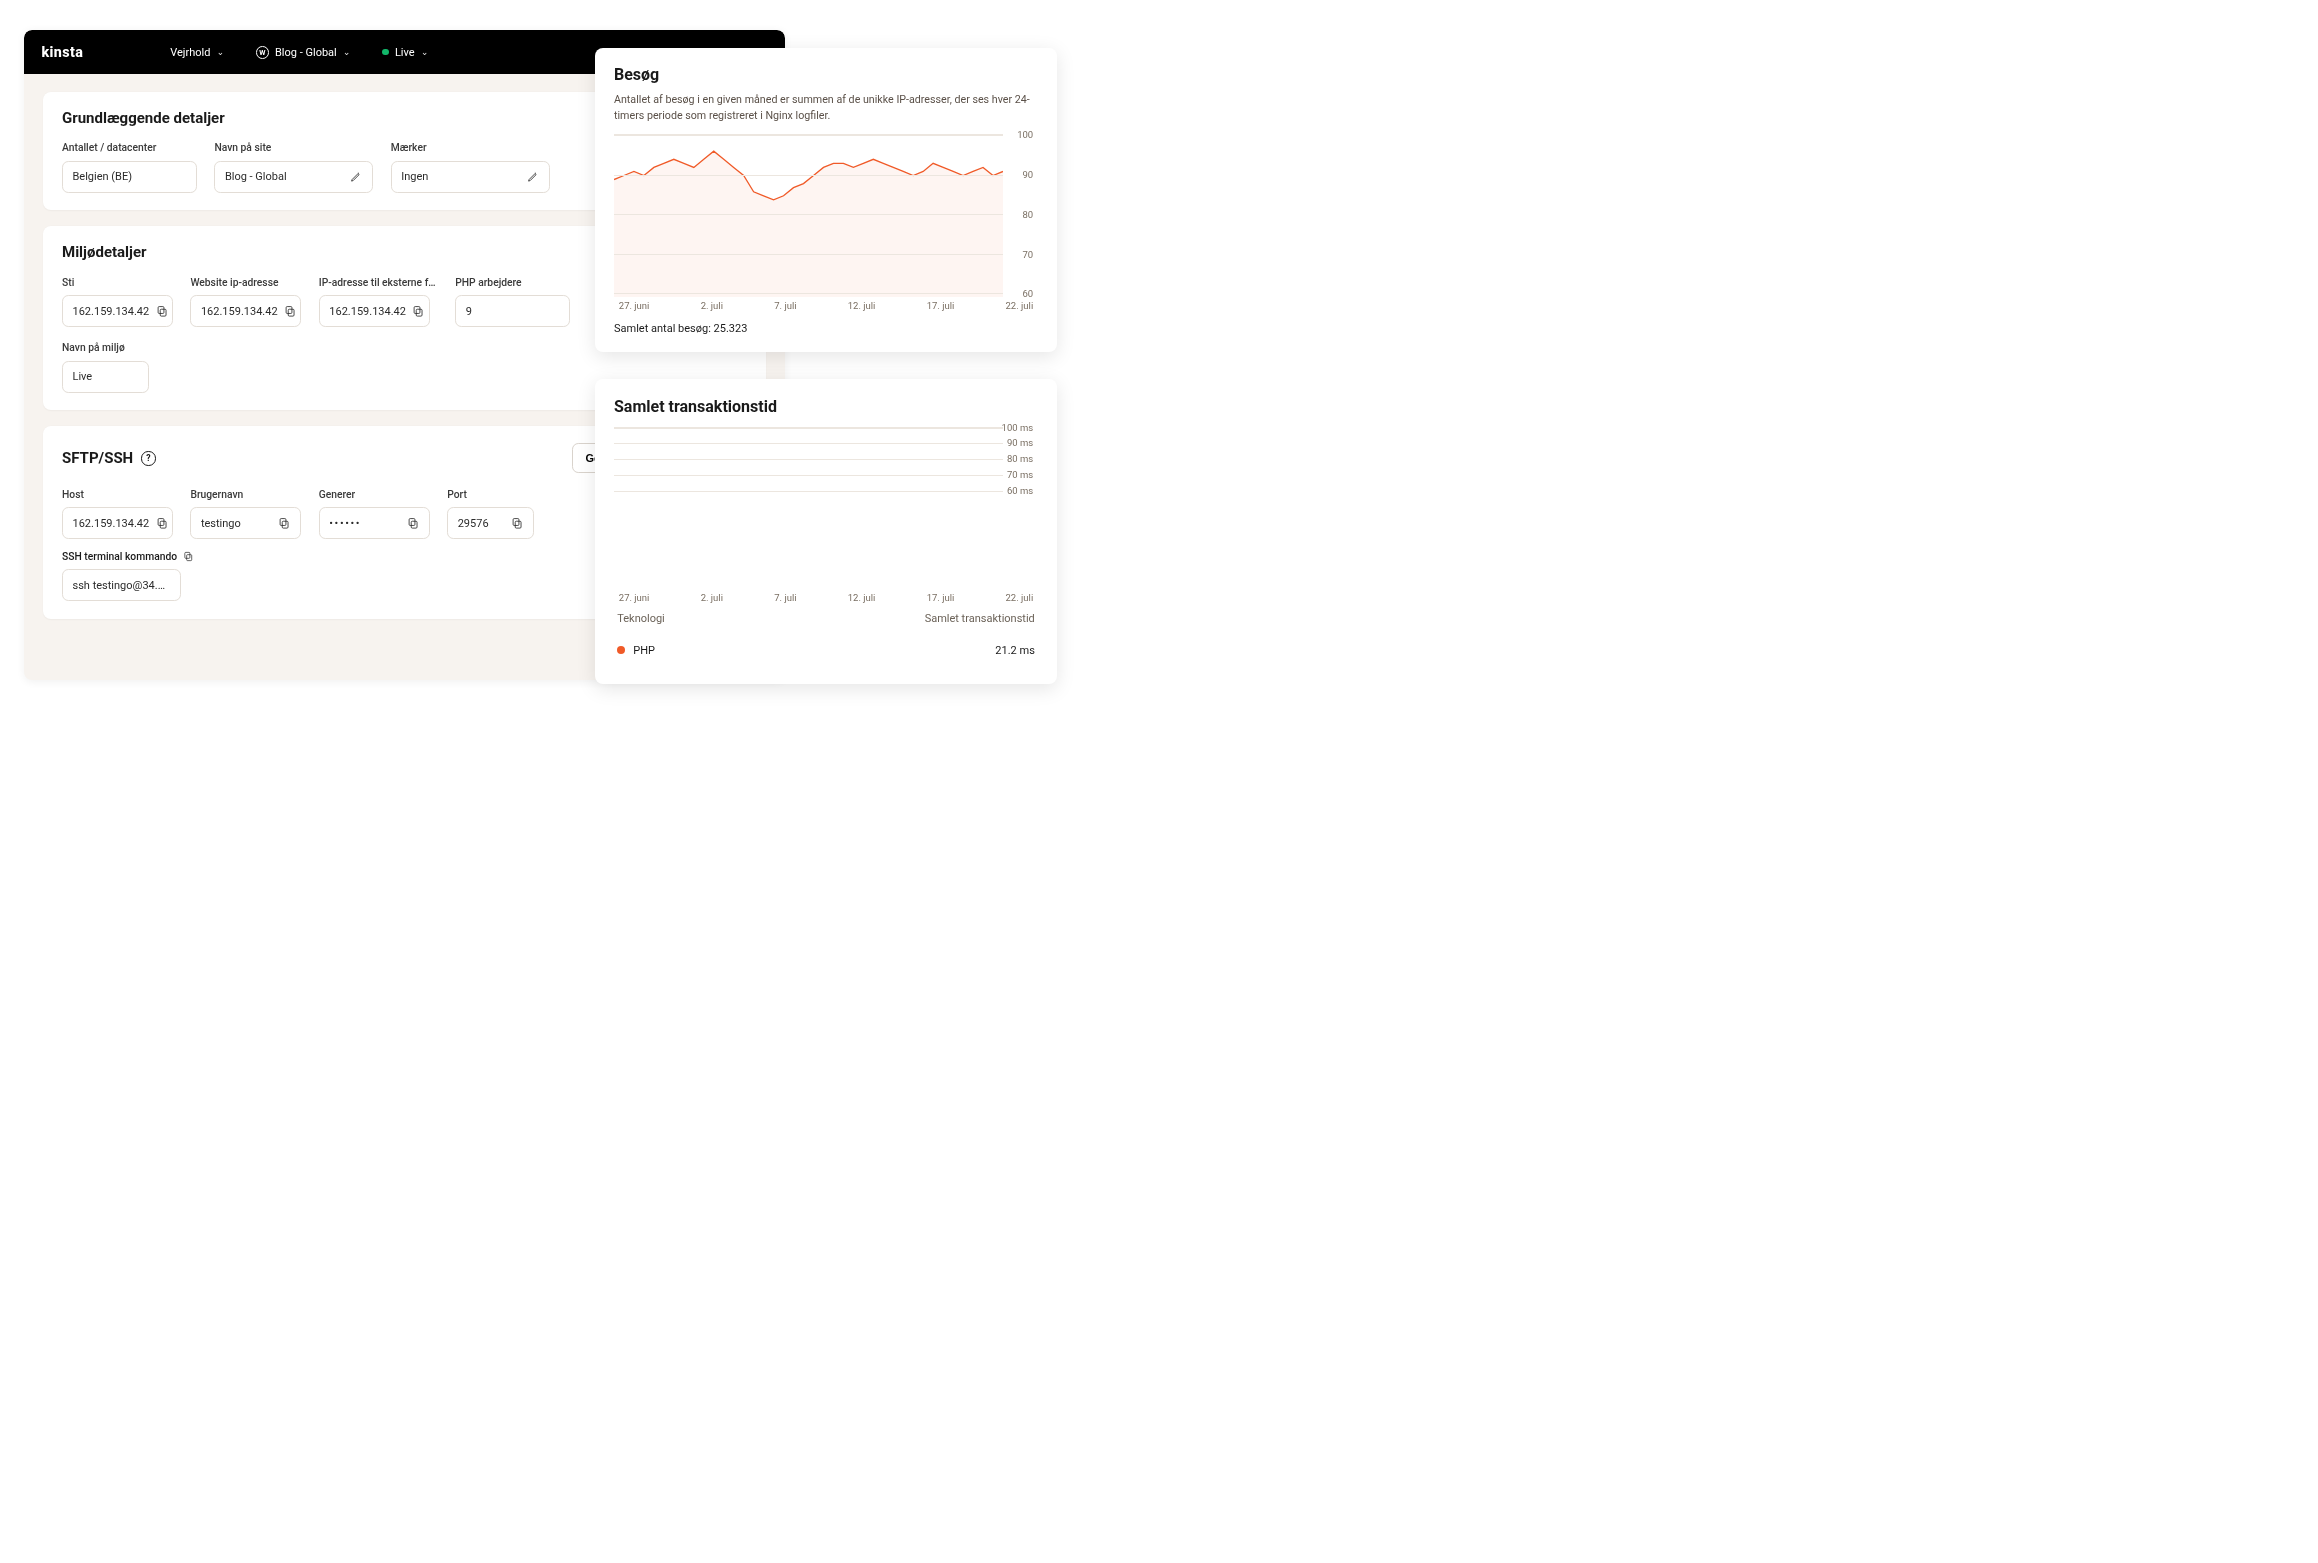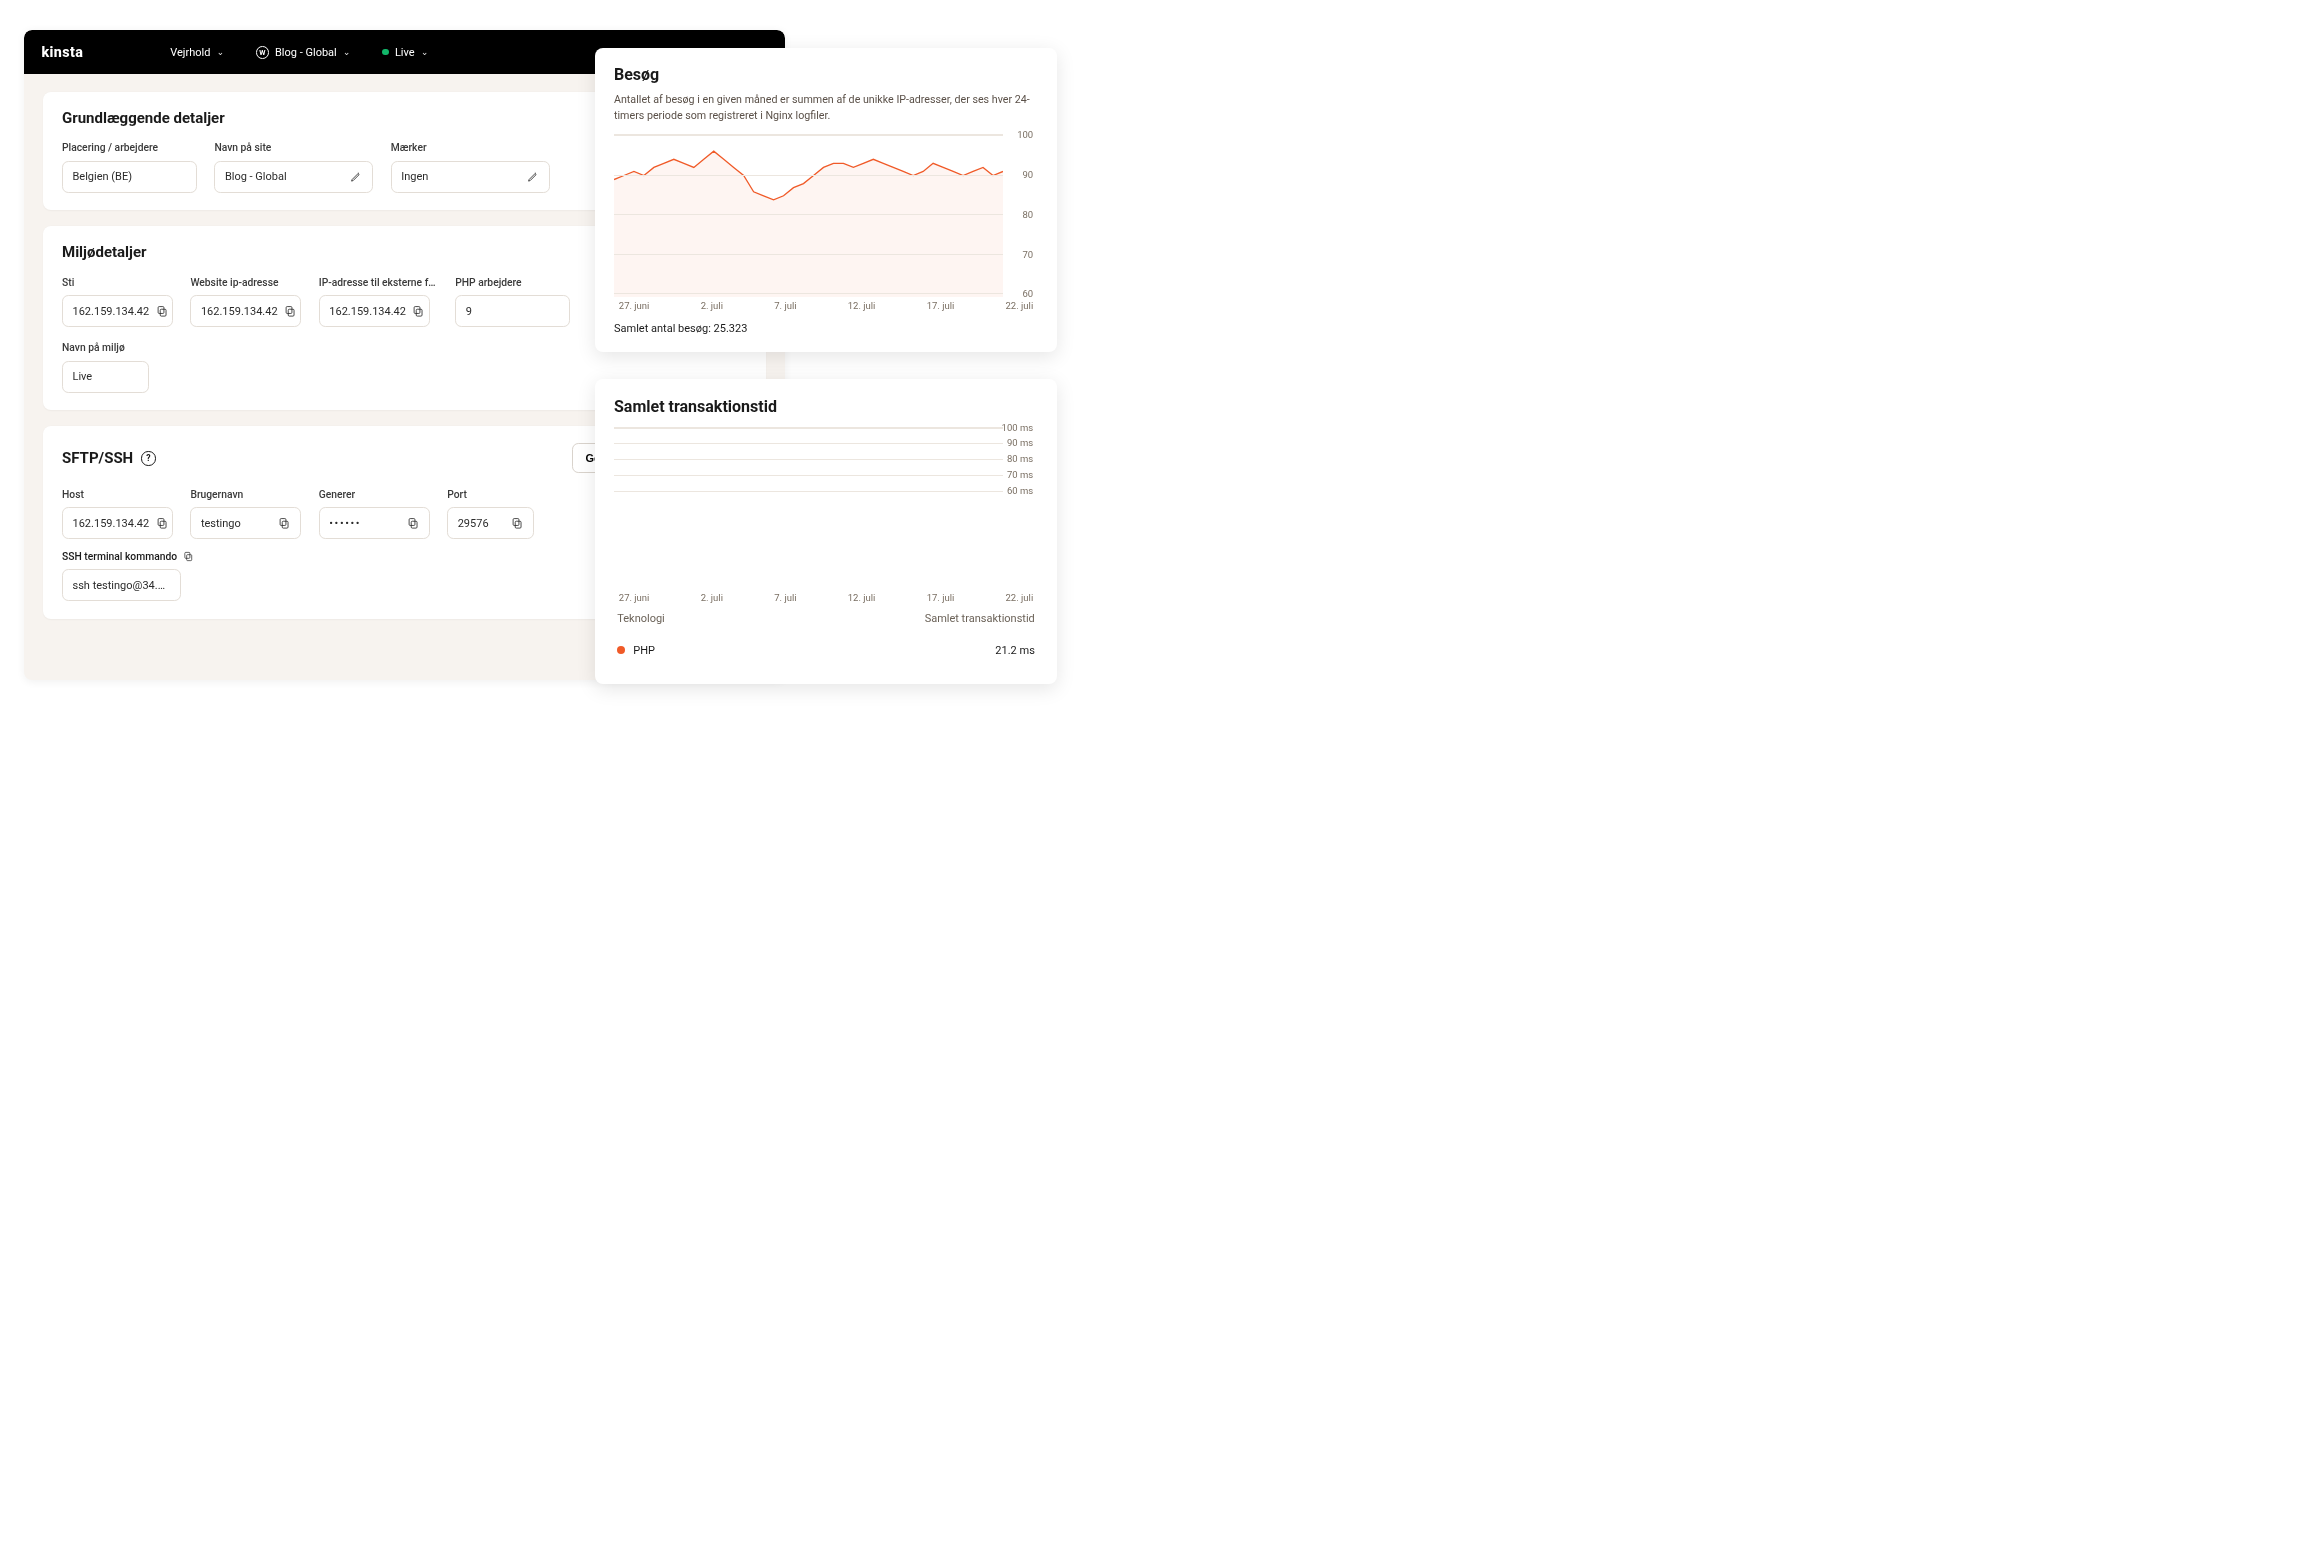--- a/index.html
+++ b/index.html
@@ -117,21 +117,21 @@
         <span class="chev">⌄</span>
       </div>
     </div>
 
     <div class="left-content">
 
       <div class="card">
         <h2>Grundlæggende detaljer</h2>
         <div class="row">
           <div class="field">
-            <span class="label">Placering / arbejdere</span>
+            <span class="label">Antallet / datacenter</span>
             <div class="pill w-sm">
               <span>Belgien (BE)</span>
             </div>
           </div>
           <div class="field">
             <span class="label">Navn på site</span>
             <div class="pill w-md">
               <span>Blog - Global</span>
               <svg class="edit-ic" viewBox="0 0 24 24">
                   <path d="M3 21l3-1 11-11-2-2L4 18l-1 3zM15 5l2 2"></path>

